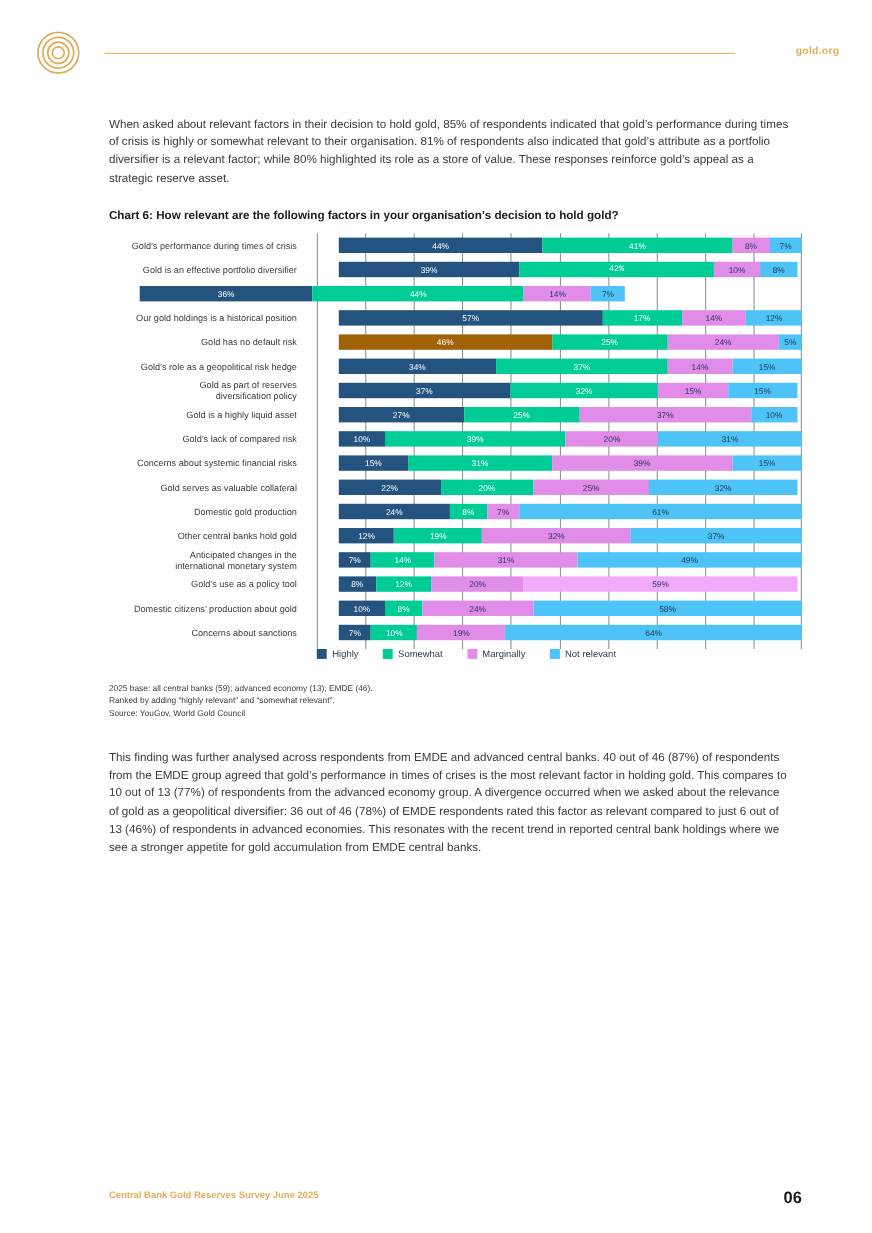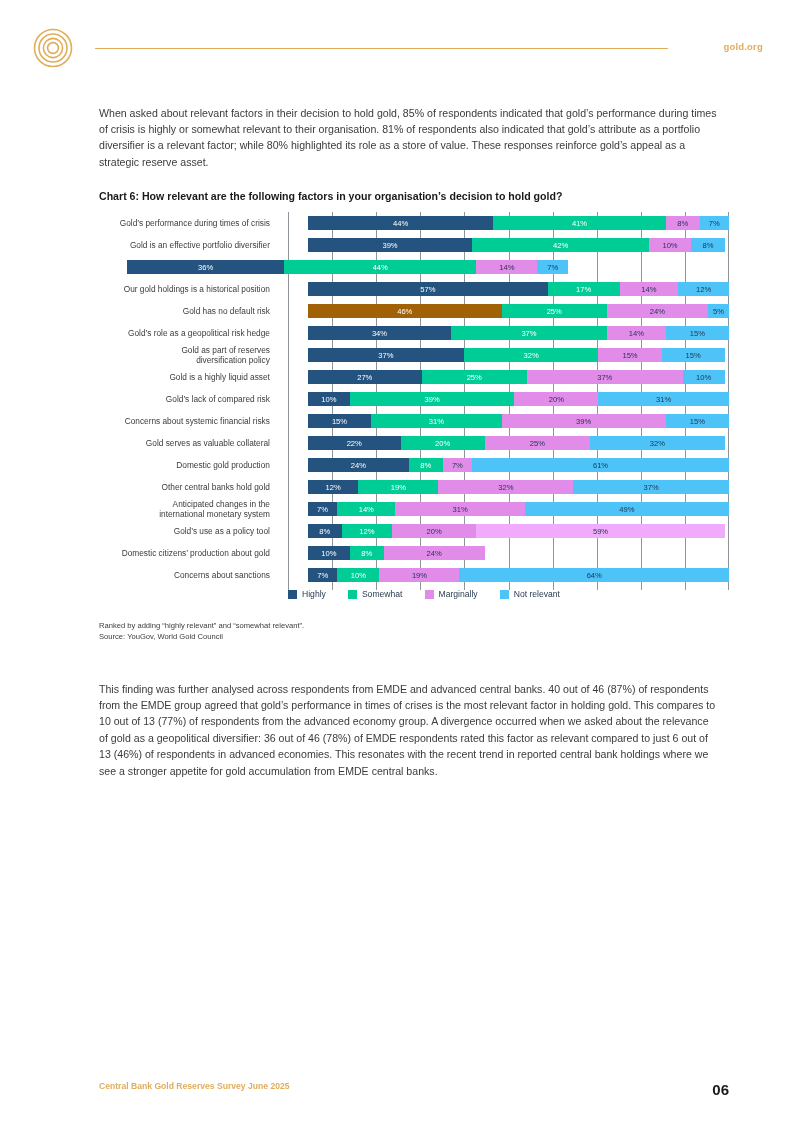--- a/index.html
+++ b/index.html
@@ -269,21 +269,21 @@
             <div class="seg marginally" style="width: 8%; background: rgb(224, 140, 232);">8%</div>
             <div class="seg notrelevant" style="width: 7%; background: rgb(77, 195, 247);">7%</div>
           </div>
         </div>
       </div>
       <div class="chart-row">
         <div class="row-label"><span>Gold is an effective portfolio diversifier</span></div>
         <div class="row-bar">
           <div class="bar-track">
             <div class="seg highly" style="width: 39%; background: rgb(37, 83, 127);">39%</div>
-            <div class="seg somewhat" style="width: 42%; background: rgb(0, 204, 149);">42%</div>
+            <div class="seg somewhat" style="width: 42%; background: rgb(0, 204, 149); font-family: Liberation Mono, monospace;">42%</div>
             <div class="seg marginally" style="width: 10%; background: rgb(224, 140, 232);">10%</div>
             <div class="seg notrelevant" style="width: 8%; background: rgb(77, 195, 247);">8%</div>
           </div>
         </div>
       </div>
       <div class="chart-row">
         <div class="row-bar">
           <div class="bar-track">
             <div class="seg highly" style="width: 36%; background: rgb(37, 83, 127);">36%</div>
             <div class="seg somewhat" style="width: 44%; background: rgb(0, 204, 149);">44%</div>
@@ -424,20 +424,21 @@
           </div>
         </div>
       </div>
       <div class="chart-row">
         <div class="row-label"><span>Domestic citizens’ production about gold</span></div>
         <div class="row-bar">
           <div class="bar-track">
             <div class="seg highly" style="width: 10%; background: rgb(37, 83, 127);">10%</div>
             <div class="seg somewhat" style="width: 8%; background: rgb(0, 204, 149);">8%</div>
             <div class="seg marginally" style="width: 24%; background: rgb(224, 140, 232);">24%</div>
+            <div class="seg notrelevant" style="width: 58%; background: rgb(77, 195, 247);">58%</div>
           </div>
         </div>
       </div>
       <div class="chart-row">
         <div class="row-label"><span>Concerns about sanctions</span></div>
         <div class="row-bar">
           <div class="bar-track">
             <div class="seg highly" style="width: 7%; background: rgb(37, 83, 127);">7%</div>
             <div class="seg somewhat" style="width: 10%; background: rgb(0, 204, 149);">10%</div>
             <div class="seg marginally" style="width: 19%; background: rgb(224, 140, 232);">19%</div>
@@ -461,20 +462,21 @@
       <span class="legend-swatch" style="background: rgb(224, 140, 232);"></span>
       <span>Marginally</span>
     </div>
     <div class="legend-item">
       <span class="legend-swatch" style="background: rgb(77, 195, 247);"></span>
       <span>Not relevant</span>
     </div>
   </div>
 
 <div class="footnotes">
+  <div>2025 base: all central banks (59); advanced economy (13); EMDE (46).</div>
   <div>Ranked by adding “highly relevant” and “somewhat relevant”.</div>
   <div>Source: YouGov, World Gold Council</div>
 </div>
 
 <p class="closing-para">This finding was further analysed across respondents from EMDE and advanced central banks. 40 out of 46 (87%) of respondents from the EMDE group agreed that gold’s performance in times of crises is the most relevant factor in holding gold. This compares to 10 out of 13 (77%) of respondents from the advanced economy group. A divergence occurred when we asked about the relevance of gold as a geopolitical diversifier: 36 out of 46 (78%) of EMDE respondents rated this factor as relevant compared to just 6 out of 13 (46%) of respondents in advanced economies. This resonates with the recent trend in reported central bank holdings where we see a stronger appetite for gold accumulation from EMDE central banks.</p>
 
 <div class="page-footer">
   <div class="footer-title">Central Bank Gold Reserves Survey June 2025</div>
   <div class="footer-page">06</div>
 </div>

